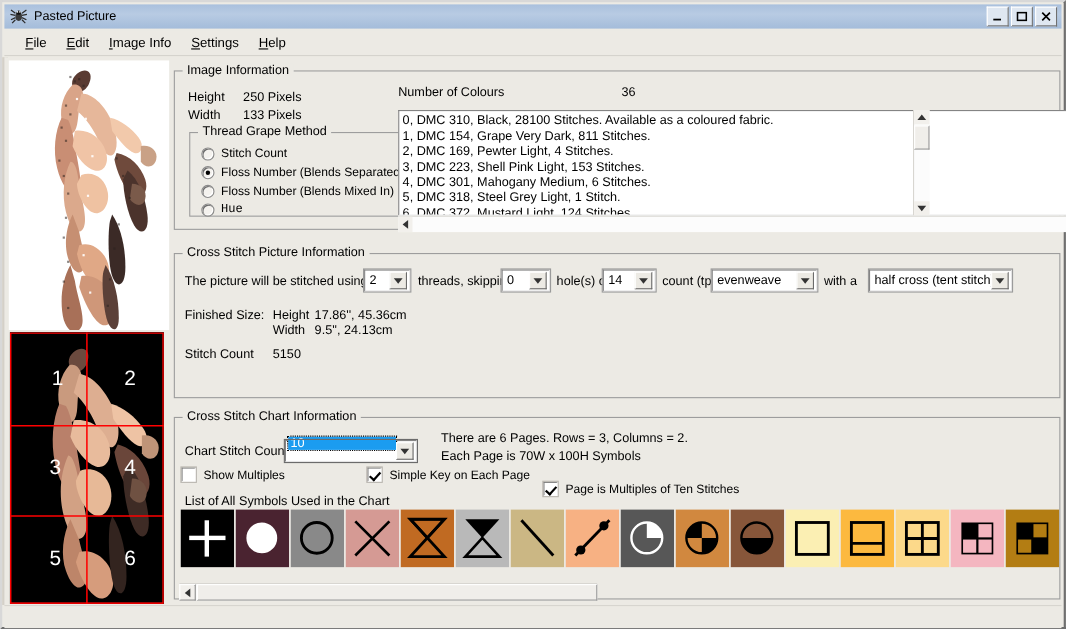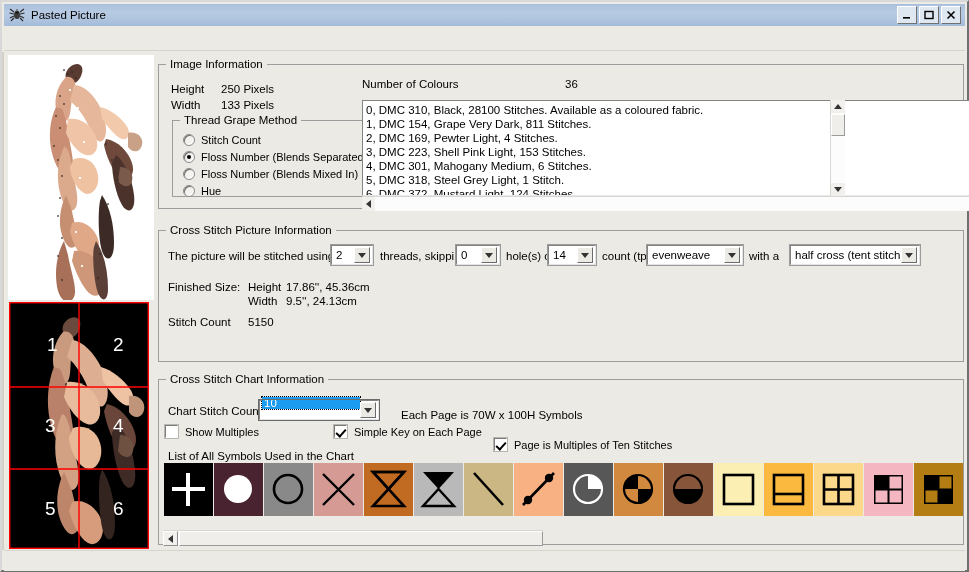--- a/index.html
+++ b/index.html
@@ -227,20 +227,27 @@
           </svg>
       </span>
       <span class="tbtn">
         <svg width="12" height="10" viewBox="0 0 12 10">
             <path d="M2.5 1.5 L9.5 8.5 M9.5 1.5 L2.5 8.5" stroke="#000" stroke-width="1.5"></path>
           </svg>
       </span>
     </span>
   </div>
 
+  <div class="menubar">
+    <span class="menuitem"><u>F</u><span>ile</span></span>
+    <span class="menuitem"><u>E</u>dit</span>
+    <span class="menuitem"><u>I</u>mage Info</span>
+    <span class="menuitem"><u>S</u>ettings</span>
+    <span class="menuitem"><u>H</u>elp</span>
+  </div>
   <div class="menu-sep-line"></div>
 
   <div class="left-scroll"></div>
   <div class="leftpanel">
 
     <div class="thumb-top">
       <svg width="146" height="245" viewBox="0 0 146 245">
         <rect width="146" height="245" fill="#ffffff"></rect>
         <g>
           <path d="M62,12 C70,6 76,10 74,18 C72,26 66,30 62,28 C56,25 56,17 62,12 Z" fill="#5a3b32"></path>
@@ -349,21 +356,21 @@
         <span>Stitch Count</span>
       </div>
       <div class="radio-row" style="left:10px;top:30px;">
         <span class="radio on"></span>
         <span>Floss Number (Blends Separated)</span>
       </div>
       <div class="radio-row" style="left:10px;top:47px;">
         <span class="radio"></span>
         <span>Floss Number (Blends Mixed In)</span>
       </div>
-      <div class="radio-row" style="left:10px;top:64px;">
+      <div class="radio-row" style="left:10px;top:64px;font-family:Liberation Mono, monospace;">
         <span class="radio"></span>
         <span>Hue</span>
       </div>
     </div>
 
     <span class="lbl" style="left:203px;top:13px;">Number of Colours</span>
     <span class="lbl" style="left:406px;top:13px;">36</span>
 
     <div class="listbox" style="left:203px;top:35px;width:682px;height:96px;">
       <div style="padding-top:2px;">
@@ -458,20 +465,21 @@
 
     <span class="lbl" style="left:9px;top:25px;">Chart Stitch Count</span>
 
     <div class="combo focused" style="left:100px;top:20px;width:120px;">
       <span class="ctext">10</span>
       <span class="cbtn">
           <span class="arr dn"></span>
         </span>
     </div>
 
+    <span class="lbl" style="left:242px;top:13px;">There are 6 Pages. Rows = 3, Columns = 2.</span>
     <span class="lbl" style="left:242px;top:29px;">Each Page is 70W x 100H Symbols</span>
 
     <div class="chk-row" style="left:6px;top:45px;">
       <span class="chk"></span>
       <span>Show Multiples</span>
     </div>
     <div class="chk-row" style="left:175px;top:45px;">
       <span class="chk on"></span>
       <span>Simple Key on Each Page</span>
     </div>

